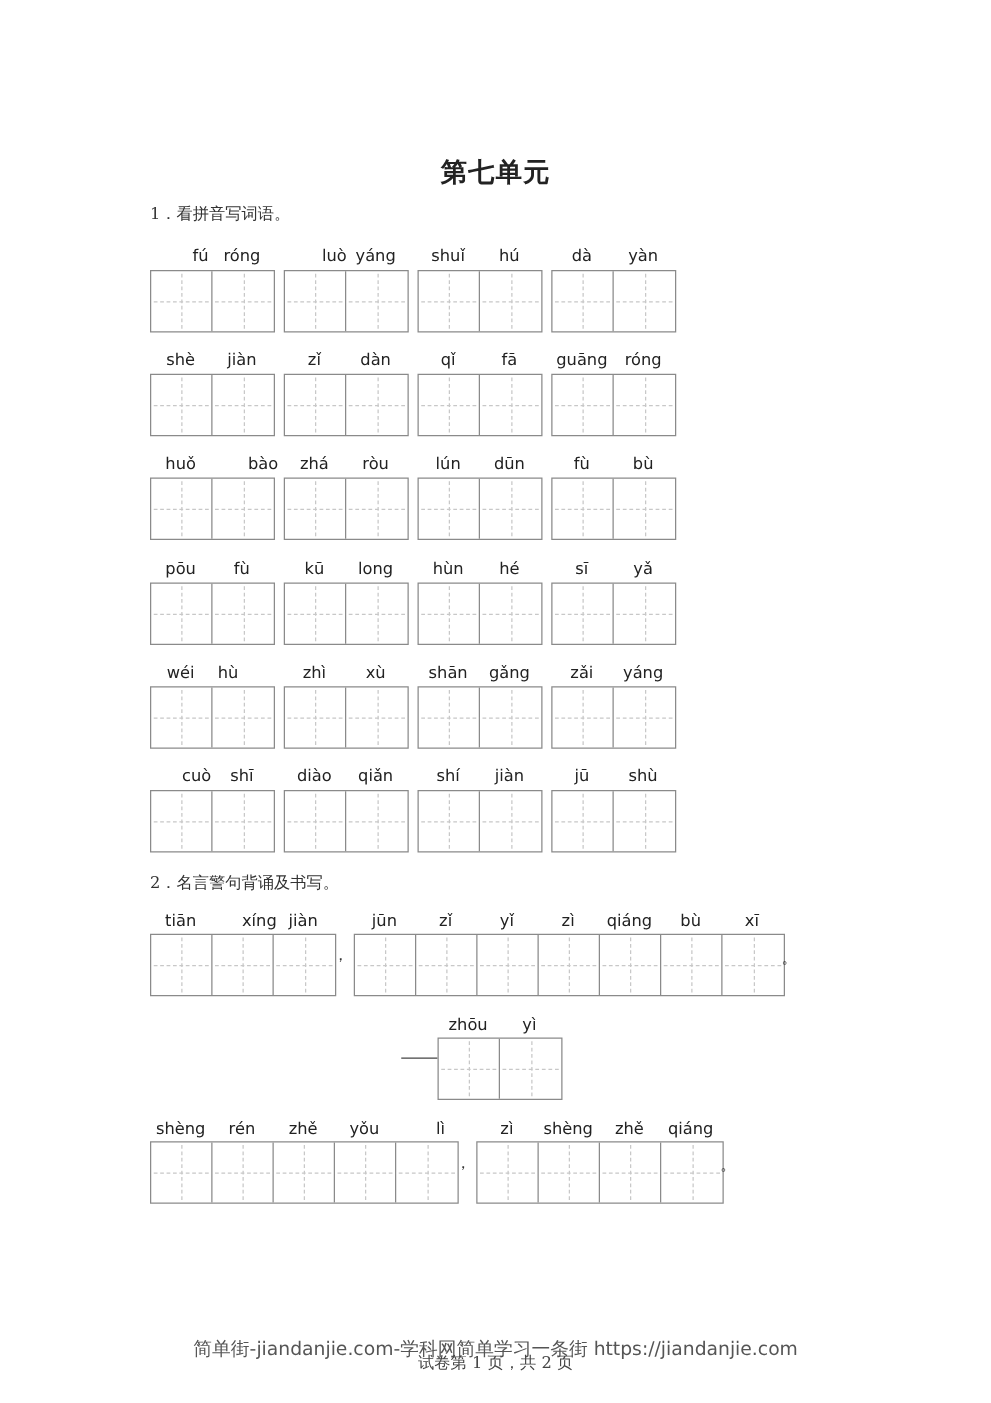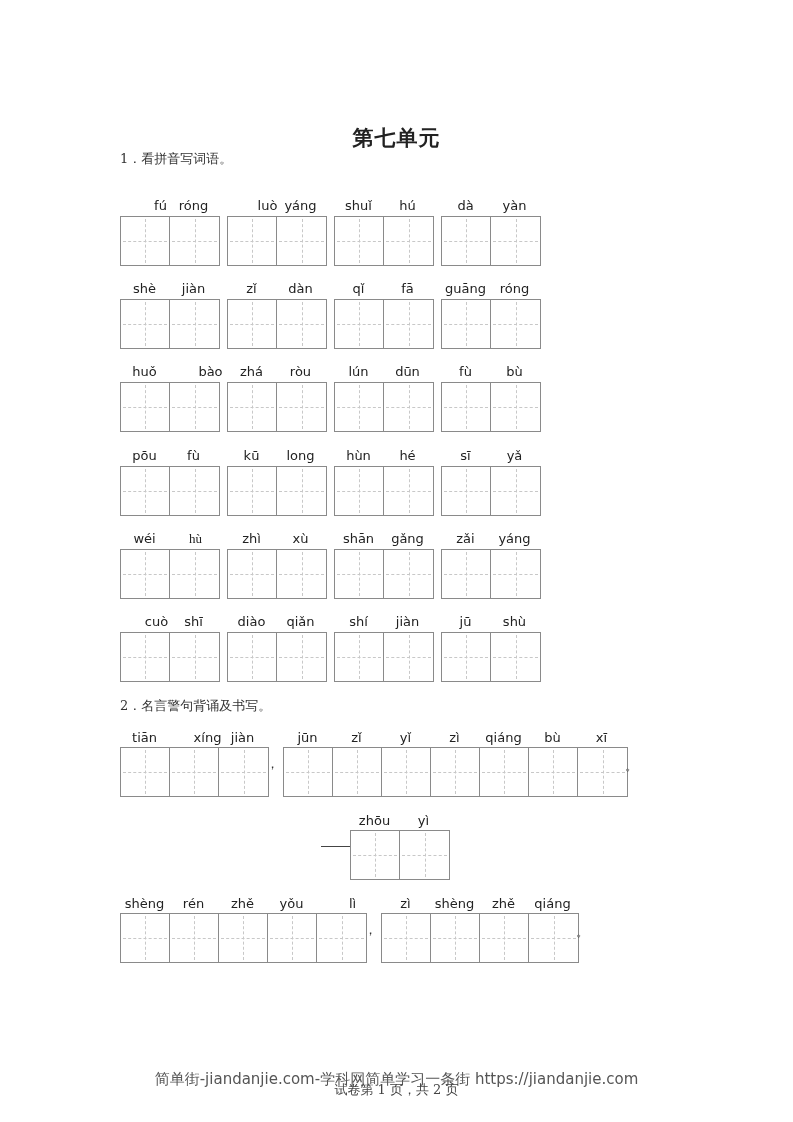--- a/index.html
+++ b/index.html
@@ -20,21 +20,21 @@
   .hline { position: absolute; border-top: 1px solid #444; height: 0; }
   .footer { position: absolute; left: 0; width: 793px; top: 1081px; text-align: center; font-size: 13px; color: #444; }
   .watermark { position: absolute; left: 0; width: 793px; top: 1070px; text-align: center;
                font-family: "DejaVu Sans", "Liberation Sans", sans-serif; font-size: 15px; color: #555; }
 </style>
 </head>
 <body>
 
 <div class="title">第七单元</div>
 
-<div class="q" style="top:150px;">1．看拼音写词语。</div>
+<div class="q" style="top:162px;">1．看拼音写词语。</div>
 
 <div id="s1">
     <div class="pyrow" style="left: 120px; top: 198px;">
       <span class="py" style="left: 16px;">fú</span>
       <span class="py" style="left: 49px;">róng</span>
     </div>
     <div class="grid" style="left: 120px; top: 216px;">
       <div class="cell"></div>
       <div class="cell"></div>
     </div>
@@ -153,21 +153,21 @@
     <div class="pyrow" style="left: 441px; top: 448px;">
       <span class="py" style="left: 0px;">sī</span>
       <span class="py" style="left: 49px;">yǎ</span>
     </div>
     <div class="grid" style="left: 441px; top: 466px;">
       <div class="cell"></div>
       <div class="cell"></div>
     </div>
     <div class="pyrow" style="left: 120px; top: 531px;">
       <span class="py" style="left: 0px;">wéi</span>
-      <span class="py" style="left: 51px; font-family: Liberation Serif, serif;">hù</span>
+      <span class="py" style="left: 38px;">hù</span>
     </div>
     <div class="grid" style="left: 120px; top: 549px;">
       <div class="cell"></div>
       <div class="cell"></div>
     </div>
     <div class="pyrow" style="left: 227px; top: 531px;">
       <span class="py" style="left: 0px;">zhì</span>
       <span class="py" style="left: 49px;">xù</span>
     </div>
     <div class="grid" style="left: 227px; top: 549px;">
@@ -184,21 +184,21 @@
     </div>
     <div class="pyrow" style="left: 441px; top: 531px;">
       <span class="py" style="left: 0px;">zǎi</span>
       <span class="py" style="left: 49px;">yáng</span>
     </div>
     <div class="grid" style="left: 441px; top: 549px;">
       <div class="cell"></div>
       <div class="cell"></div>
     </div>
     <div class="pyrow" style="left: 120px; top: 614px;">
-      <span class="py" style="left: 12px;">cuò</span>
+      <span class="py" style="left: 0px; text-align: right;">cuò</span>
       <span class="py" style="left: 49px;">shī</span>
     </div>
     <div class="grid" style="left: 120px; top: 632px;">
       <div class="cell"></div>
       <div class="cell"></div>
     </div>
     <div class="pyrow" style="left: 227px; top: 614px;">
       <span class="py" style="left: 0px;">diào</span>
       <span class="py" style="left: 49px;">qiǎn</span>
     </div>

